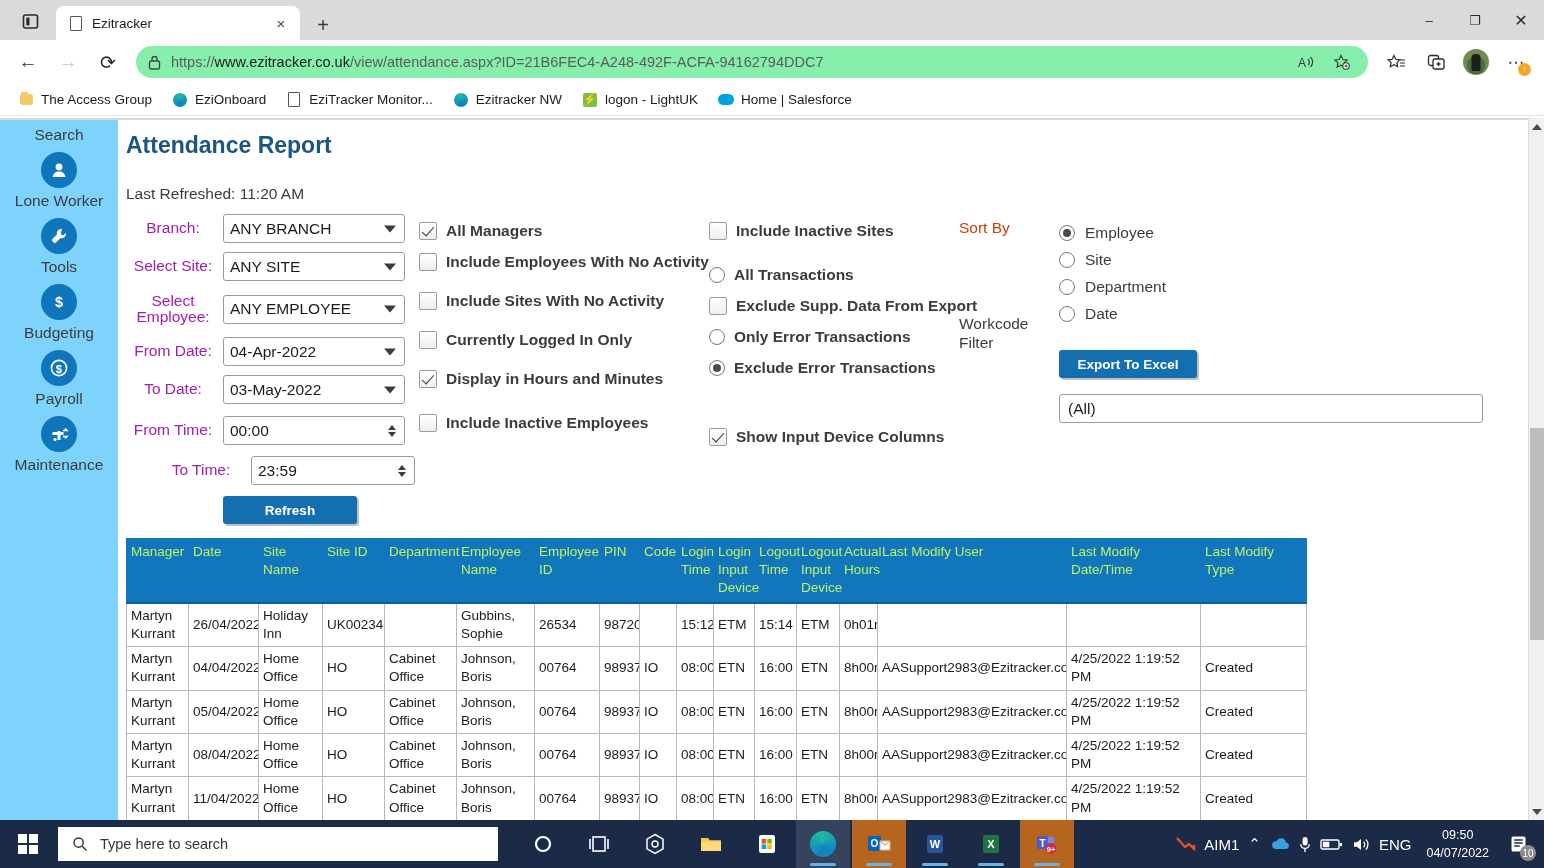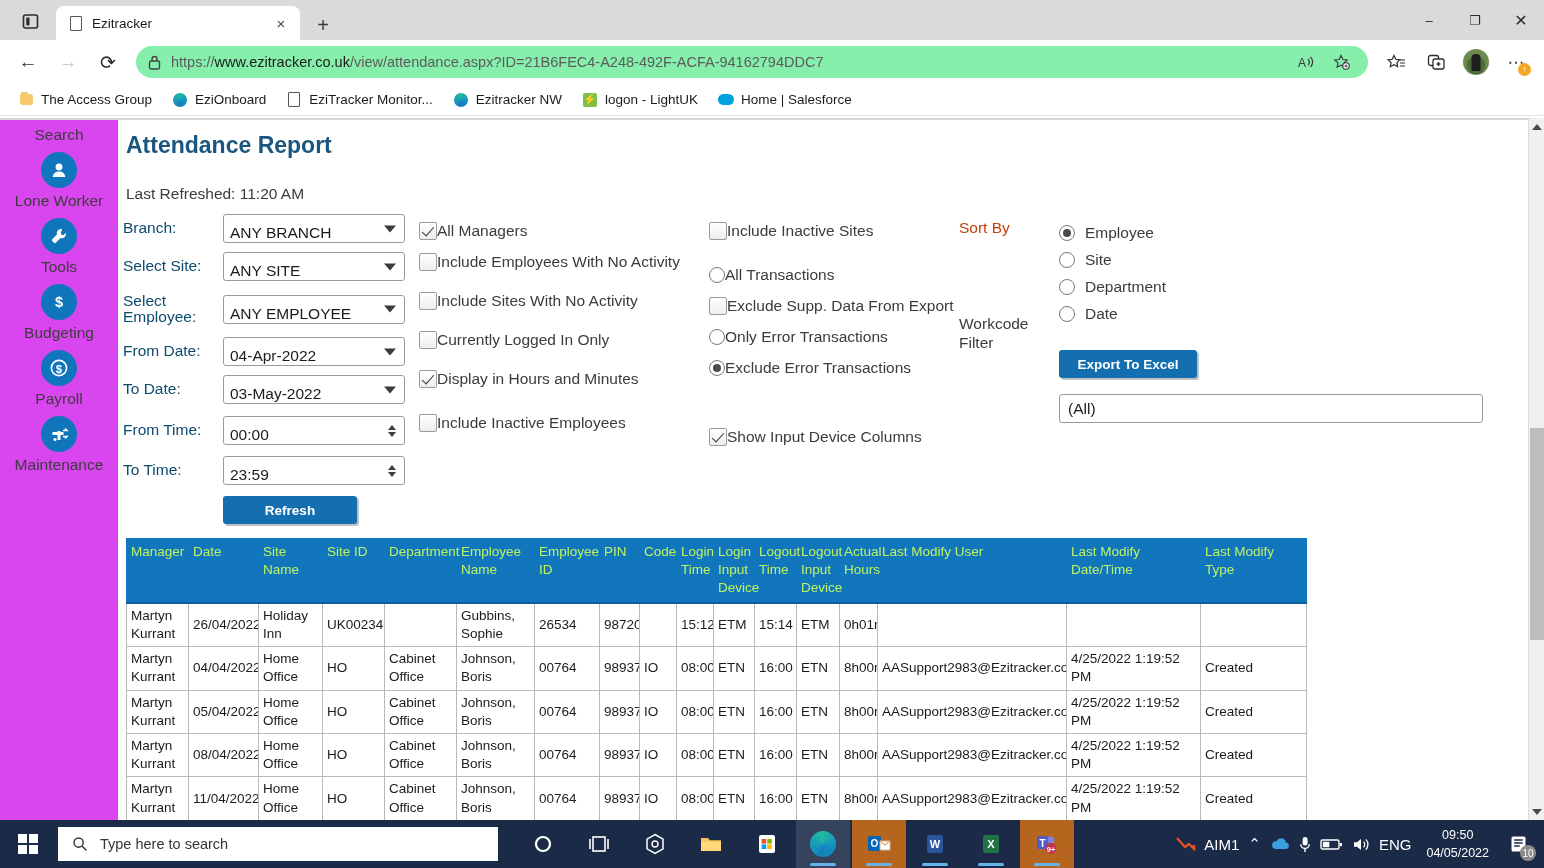--- a/index.html
+++ b/index.html
@@ -92,21 +92,21 @@
     background: #ffffff; overflow: hidden;
   }
   .page-top-border { height: 2px; background:#d8d8d8; width: 1528px; }
 
   .content { display: flex; height: 700px; }
 
   
   .sidebar {
     width: 118px; flex: 0 0 118px; padding-top: 2px;
     display: flex; flex-direction: column; align-items: center;
-    background: #d946ef;
+    background: #7dd3fc;
   }
   .side-item { width: 118px; display: flex; flex-direction: column; align-items: center; }
   .side-label { font-size: 15.5px; color: #3c3c3c; margin: 4px 0 8px; }
   .side-icon {
     width: 36px; height: 36px; border-radius: 50%; background: #0f76bc;
     display: flex; align-items: center; justify-content: center;
     color: #fff; font-size: 19px;
   }
   .side-icon svg { display:block; }
 
@@ -114,24 +114,24 @@
   .main { flex: 1; padding: 8px 0 0 5px; position: relative; overflow: hidden; }
   .page-title { font-size: 23px; font-weight: bold; color: #1b5680; margin: 4px 0 0 3px; }
   .last-refreshed { font-size: 15.5px; color: #3b3b3b; margin: 26px 0 10px 3px; }
 
   .form-grid { display: flex; align-items: flex-start; }
 
   
   .fields { width: 292px; flex: 0 0 292px; }
   .frow { display: flex; align-items: center; height: 31px; margin-bottom: 7px; }
   .frow.tall { height: 40px; }
-  .flabel { width: 100px; flex: 0 0 100px; font-size: 15.5px; color: #0c4a6e; line-height: 1.05; }
+  .flabel { width: 100px; flex: 0 0 100px; font-size: 15.5px; color: #a21caf; line-height: 1.05; text-align: center; }
   .sel {
     width: 182px; height: 29px; border: 1px solid #9a9a9a; border-radius: 3px;
-    background: #fff; display: flex; align-items: flex-end; padding: 0 6px;
+    background: #fff; display: flex; align-items: center; padding: 0 6px;
     font-size: 15.5px; color: #1b1b1b; position: relative;
   }
   .sel .caret {
     position: absolute; right: 8px; top: 50%; transform: translateY(-50%);
     width: 0; height: 0; border-left: 6px solid transparent; border-right: 6px solid transparent;
     border-top: 7px solid #3c3c3c;
   }
   .spin { position:absolute; right: 8px; top:50%; transform: translateY(-50%);
     display:flex; flex-direction:column; gap:2px; }
   .spin i { display:block; width:0;height:0;border-left:4px solid transparent;border-right:4px solid transparent; }
@@ -142,21 +142,21 @@
     font-size: 13.5px; font-weight: bold; height: 28px; cursor: pointer;
     box-shadow: 2px 2px 0 rgba(0,0,0,.25);
   }
   .refresh-wrap { margin: 10px 0 0 100px; }
   .btn-refresh { width: 134px; }
 
   
   .cbcol { padding-top: 2px; }
   .cbcol.c1 { width: 290px; flex: 0 0 290px; margin-left: 4px; }
   .cbcol.c2 { width: 250px; flex: 0 0 250px; margin-left: 0px; }
-  .cbrow { display: flex; align-items: center; height: 31px; }
+  .cbrow { display: flex; align-items: center; gap: 9px; height: 31px; font-weight: bold; }
   .cbrow.gap { margin-top: 8px; }
   .cb {
     width: 18px; height: 18px; flex: 0 0 18px; border: 1px solid #9b9b9b;
     border-radius: 2px; background: linear-gradient(#ffffff,#eeeeee);
     position: relative;
   }
   .cb.checked::after {
     content: ""; position: absolute; left: 5px; top: 1px; width: 5px; height: 11px;
     border: solid #333; border-width: 0 1.9px 1.9px 0; transform: rotate(42deg);
   }
@@ -461,21 +461,21 @@
             <div class="frow" style="margin-top:10px;">
               <span class="flabel">From Time:</span>
               <span class="sel">
                   <span>00:00</span>
                   <span class="spin">
                     <i class="up"></i>
                     <i class="dn"></i>
                   </span>
                 </span>
             </div>
-            <div class="frow" style="margin-top:9px;">
+            <div class="frow" style="margin-top:9px;margin-left:28px;">
               <span class="flabel">To Time:</span>
               <span class="sel">
                   <span>23:59</span>
                   <span class="spin">
                     <i class="up"></i>
                     <i class="dn"></i>
                   </span>
                 </span>
             </div>
             <div class="refresh-wrap">
@@ -850,21 +850,21 @@
       </span>
       <span class="tray-ic">
         <svg class="icosvg" width="18" height="15" viewBox="0 0 18 15">
             <path d="M2 5.3h3l4-3.3v11l-4-3.3H2z" fill="#fff"></path>
             <path d="M11.5 4.6a4 4 0 0 1 0 5.8M13.8 2.4a7.2 7.2 0 0 1 0 10.2" fill="none" stroke="#fff" stroke-width="1.3"></path>
           </svg>
       </span>
       <span class="tray-ic">ENG</span>
       <span class="clock">
         <div>09:50</div>
-        <div>04/05/2022</div>
+        <div>04/07/2022</div>
       </span>
       <span class="notif">
         <svg class="icosvg" width="20" height="20" viewBox="0 0 20 20">
             <rect x="2.5" y="2.5" width="14" height="15" rx="1.6" fill="#fff"></rect>
             <path d="M5.2 6h8.5M5.2 9h8.5M5.2 12h5.5" stroke="#1b2a47" stroke-width="1.3"></path>
           </svg>
         <span class="notif-badge">10</span>
       </span>
     </div>
   </div>

